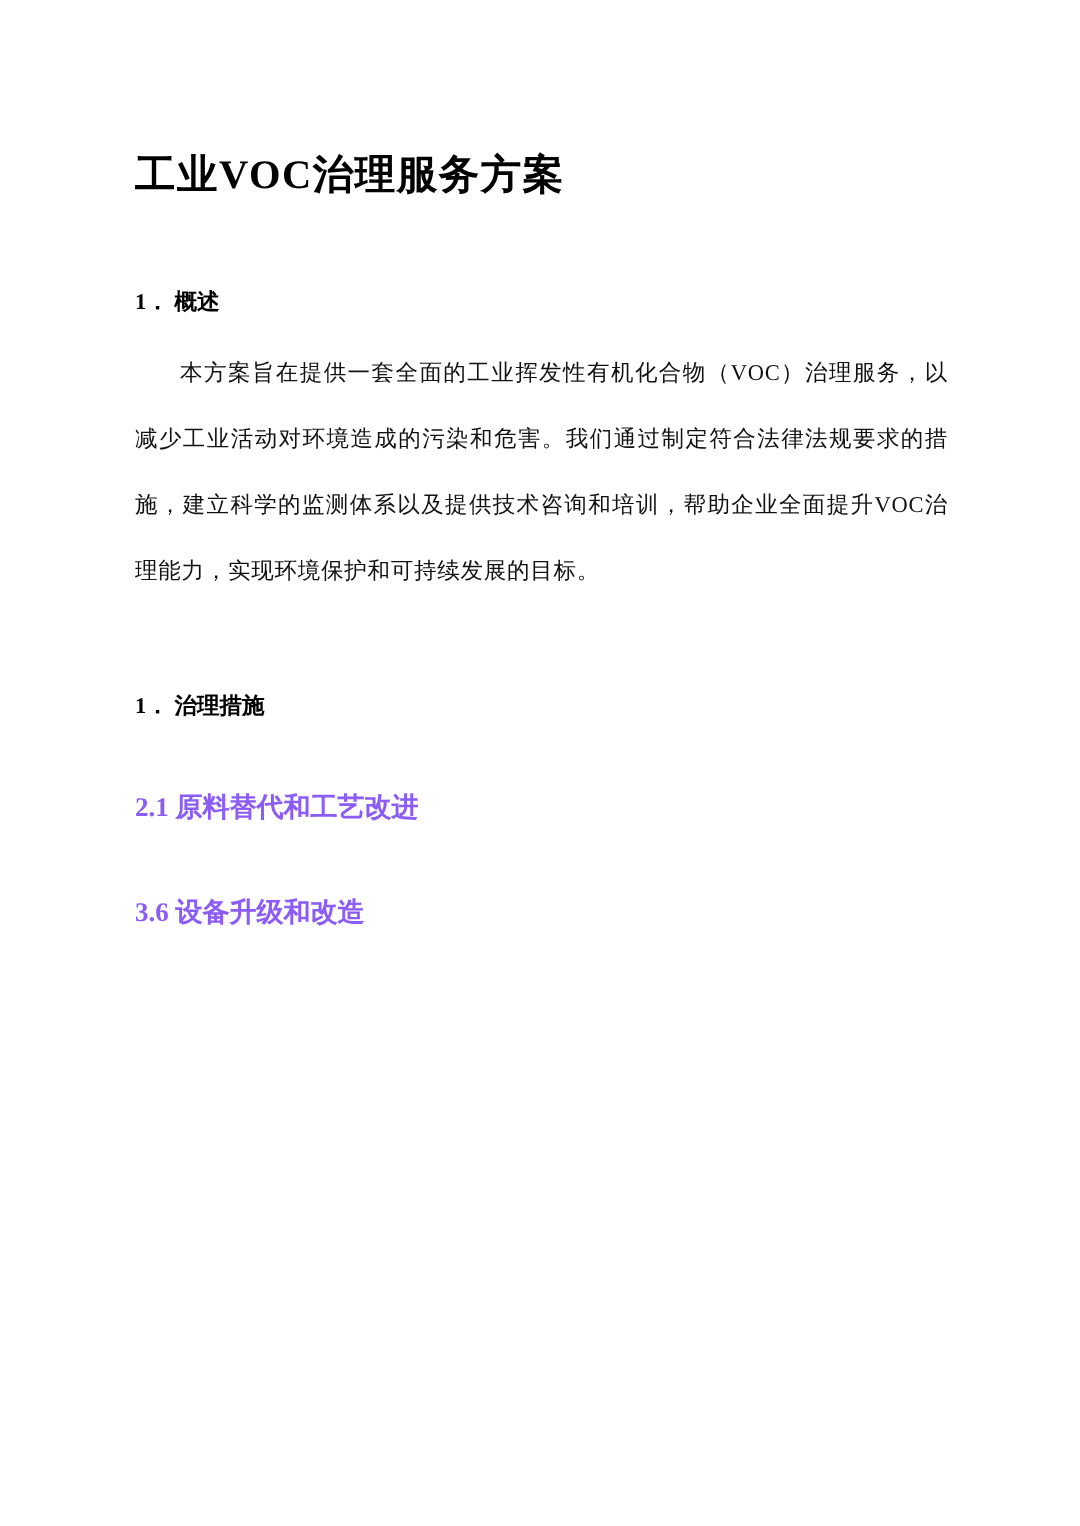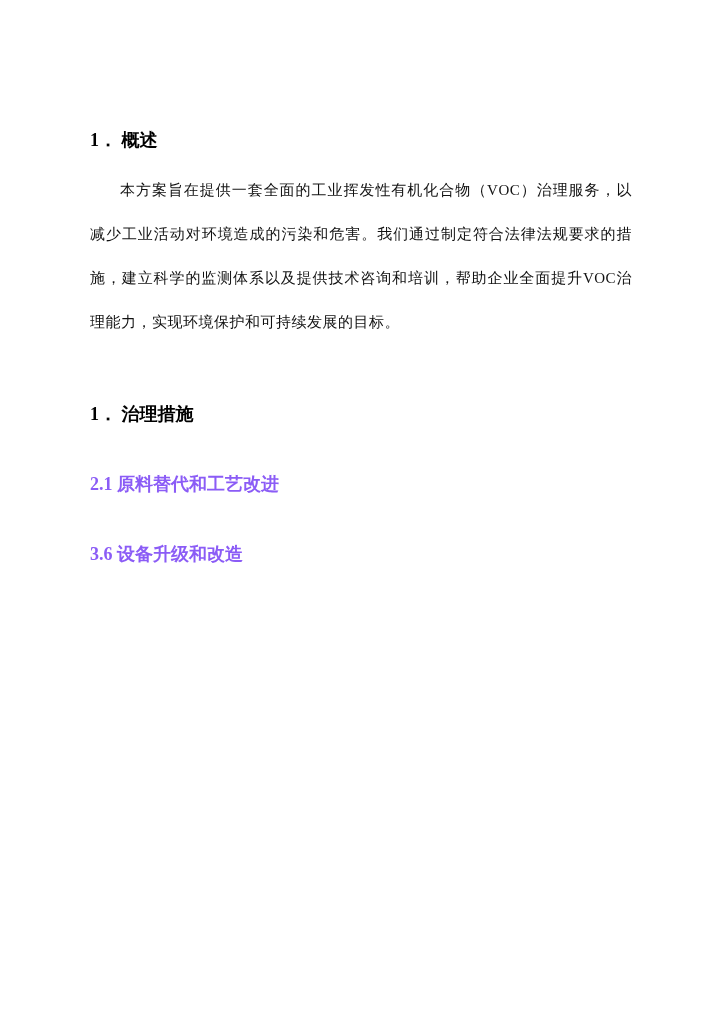--- a/index.html
+++ b/index.html
@@ -19,21 +19,21 @@
     overflow: hidden;
   }
   .doc-title {
     font-size: 27px;
     font-weight: 700;
     letter-spacing: 1px;
     margin: 28px 0 0 0;
     color: #000000;
   }
   .h-level1 {
-    font-size: 18px;
+    font-size: 15px;
     font-weight: 700;
     margin: 58px 0 0 0;
     color: #000000;
   }
   .h-level2 {
     font-size: 18px;
     font-weight: 700;
     margin: 46px 0 0 0;
     color: #8b5cf6;
   }
@@ -48,20 +48,21 @@
   }
   .body-para.hang {
     
   }
 </style>
 </head>
 <body>
 
 <div class="page">
 
+  <h1 class="doc-title">工业VOC治理服务方案</h1>
 
   <h2 class="h-level1">1． 概述</h2>
 
   <p class="body-para">本方案旨在提供一套全面的工业挥发性有机化合物（VOC）治理服务，以减少工业活动对环境造成的污染和危害。我们通过制定符合法律法规要求的措施，建立科学的监测体系以及提供技术咨询和培训，帮助企业全面提升VOC治理能力，实现环境保护和可持续发展的目标。</p>
 
   <h2 class="h-level1">1． 治理措施</h2>
 
   <h3 class="h-level2">2.1 原料替代和工艺改进</h3>
 
 

